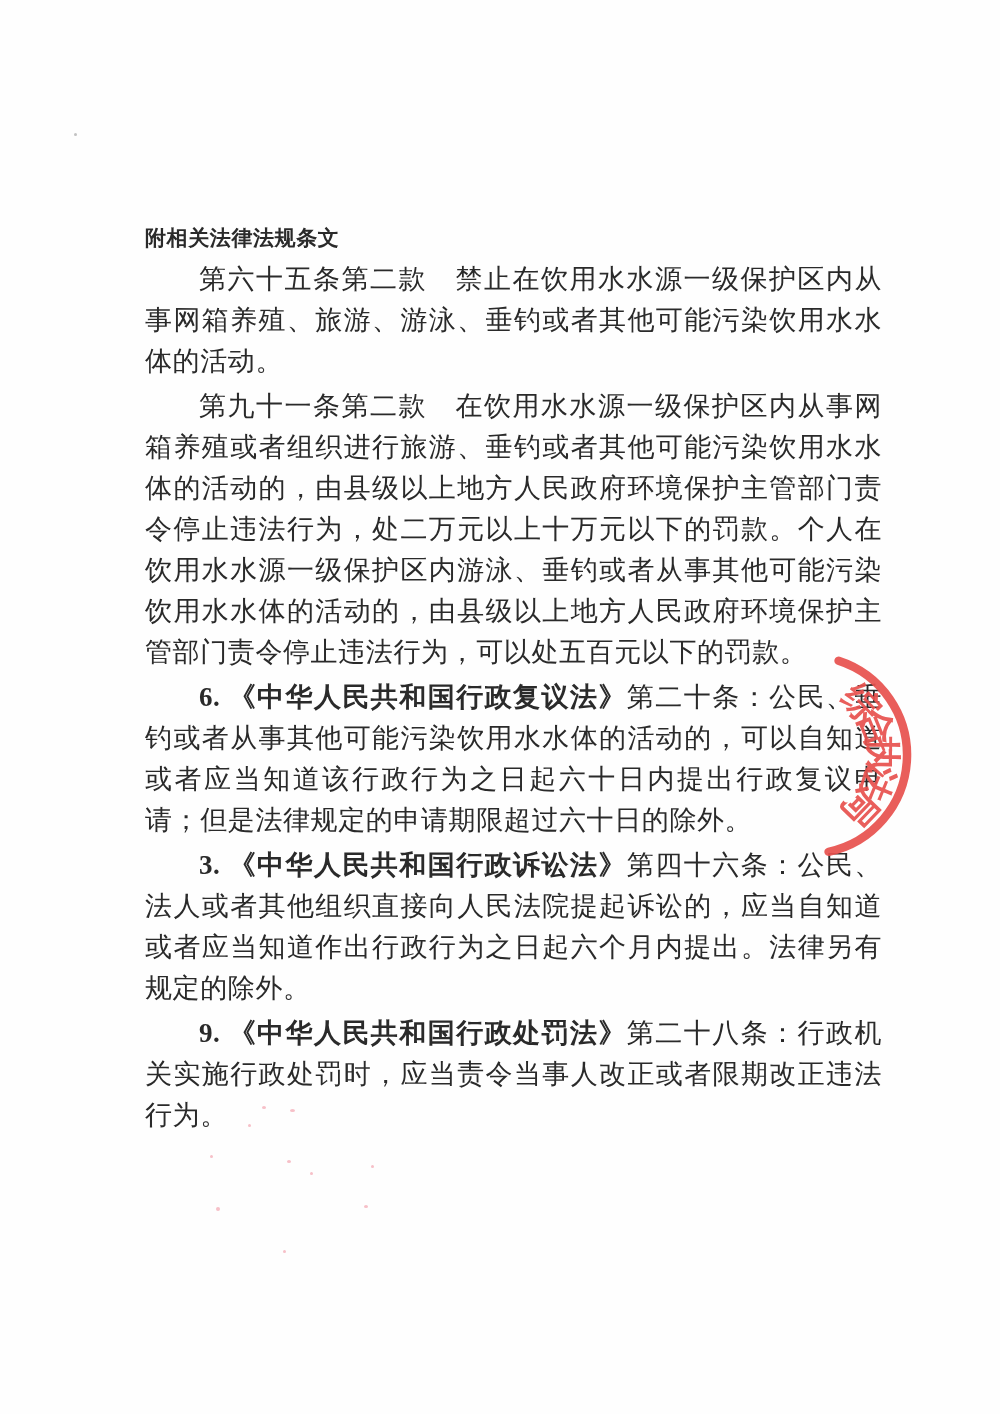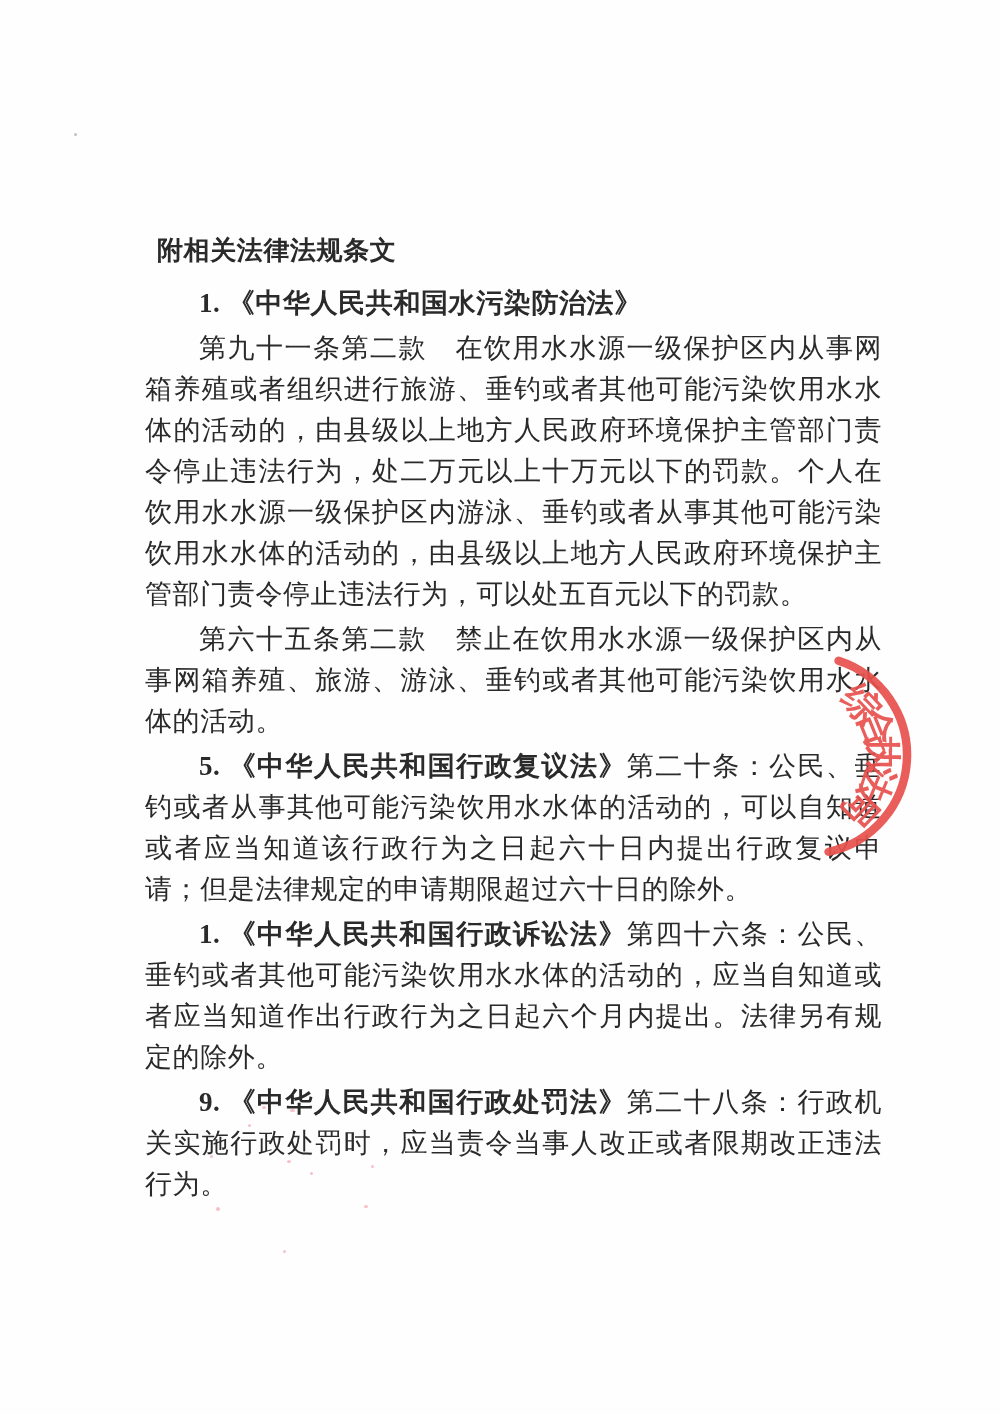--- a/index.html
+++ b/index.html
@@ -18,23 +18,23 @@
   .doc-text {
     position: absolute;
     left: 145px; top: 218px; width: 737px;
     font-size: 27px;
     line-height: 41px;
     letter-spacing: 0.6px;
     text-align: justify;
     color: #2a2a2a;
   }
   .doc-heading {
-    font-size: 26px;
+    font-size: 21px;
     font-weight: 700;
-    margin: 12px;
+    margin: 0;
     line-height: 41px;
   }
   p.para {
     margin: 0 0 4px 0;
     text-indent: 2em;
   }
   .law-lead { font-weight: 700; }
   .stamp-wrap {
     position: absolute;
     left: 700px; top: 638px;
@@ -56,29 +56,28 @@
   .speck.gray { background: #9a9a9a; opacity: 0.6; }
 </style>
 </head>
 <body>
 
 <div class="scan-page">
 
   <div class="doc-text">
     <h1 class="doc-heading">附相关法律法规条文</h1>
 
-    <p class="para"><span class="law-lead">1. 《中华人民共和国水污染防治法》</span><span></span></p>
+
+    <p class="para"><span>第六十五条第二款　禁止在饮用水水源一级保护区内从事网箱养殖、旅游、游泳、垂钓或者其他可能污染饮用水水体的活动。</span></p>
 
     <p class="para"><span>第九十一条第二款　在饮用水水源一级保护区内从事网箱养殖或者组织进行旅游、垂钓或者其他可能污染饮用水水体的活动的，由县级以上地方人民政府环境保护主管部门责令停止违法行为，处二万元以上十万元以下的罚款。个人在饮用水水源一级保护区内游泳、垂钓或者从事其他可能污染饮用水水体的活动的，由县级以上地方人民政府环境保护主管部门责令停止违法行为，可以处五百元以下的罚款。</span></p>
 
-    <p class="para"><span>第六十五条第二款　禁止在饮用水水源一级保护区内从事网箱养殖、旅游、游泳、垂钓或者其他可能污染饮用水水体的活动。</span></p>
+    <p class="para"><span class="law-lead">6. 《中华人民共和国行政复议法》</span><span>第二十条：公民、垂钓或者从事其他可能污染饮用水水体的活动的，可以自知道或者应当知道该行政行为之日起六十日内提出行政复议申请；但是法律规定的申请期限超过六十日的除外。</span></p>
 
-    <p class="para"><span class="law-lead">5. 《中华人民共和国行政复议法》</span><span>第二十条：公民、垂钓或者从事其他可能污染饮用水水体的活动的，可以自知道或者应当知道该行政行为之日起六十日内提出行政复议申请；但是法律规定的申请期限超过六十日的除外。</span></p>
-
-    <p class="para"><span class="law-lead">1. 《中华人民共和国行政诉讼法》</span><span>第四十六条：公民、垂钓或者其他可能污染饮用水水体的活动的，应当自知道或者应当知道作出行政行为之日起六个月内提出。法律另有规定的除外。</span></p>
+    <p class="para"><span class="law-lead">3. 《中华人民共和国行政诉讼法》</span><span>第四十六条：公民、法人或者其他组织直接向人民法院提起诉讼的，应当自知道或者应当知道作出行政行为之日起六个月内提出。法律另有规定的除外。</span></p>
 
     <p class="para"><span class="law-lead">9. 《中华人民共和国行政处罚法》</span><span>第二十八条：行政机关实施行政处罚时，应当责令当事人改正或者限期改正违法行为。</span></p>
   </div>
 
   <div class="stamp-wrap">
     <svg width="300" height="240" viewBox="0 0 300 240">
       <path d="M 138.6 22.8 A 99 99 0 0 1 128.6 213.8" fill="none" stroke-width="8.5" stroke-linecap="round" stroke="#e8514e"></path>
       <g text-anchor="middle">
         <text class="stamp-char" transform="translate(162,65) rotate(46)" dy="0.36em" fill="#e8514e">综</text>
         <text class="stamp-char" transform="translate(177.5,89) rotate(68)" dy="0.36em" fill="#e8514e">合</text>

